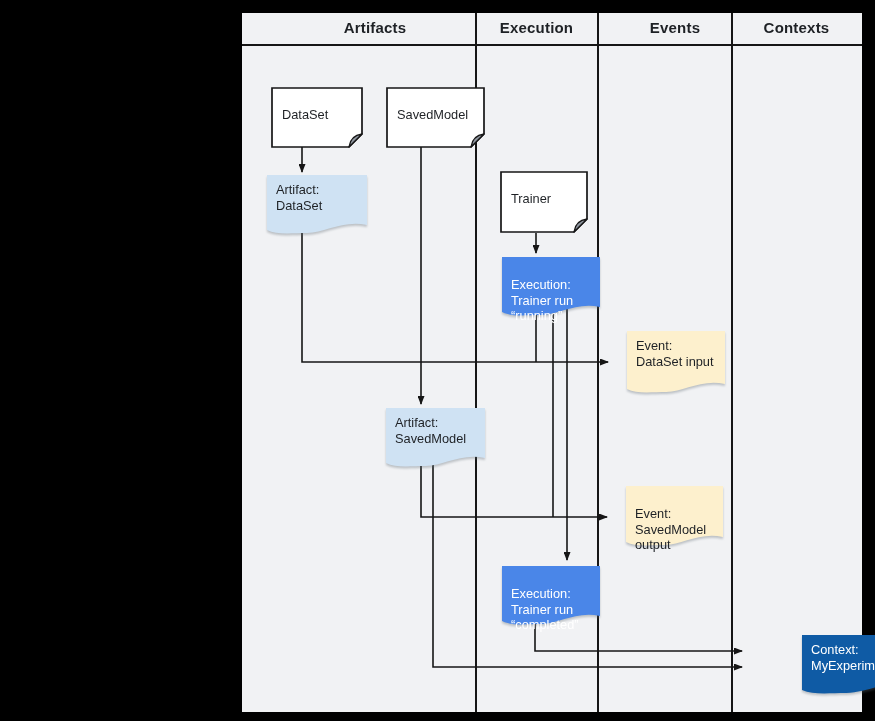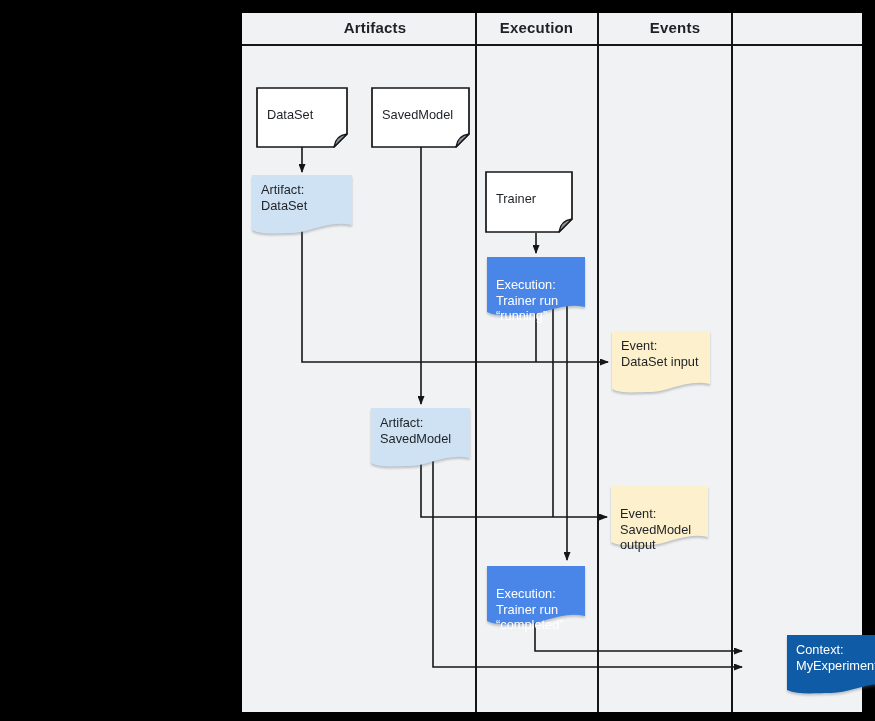--- a/index.html
+++ b/index.html
@@ -4,21 +4,21 @@
 <style>
   html,body{margin:0;padding:0;background:#000;}
   .stage{position:relative;width:875px;height:721px;background:#000;overflow:hidden;
          font-family:"Liberation Sans",sans-serif;}
   .paper{position:absolute;left:242px;top:13px;width:620px;height:699px;background:var(--canvas_bg);}
   .vline{position:absolute;top:0;width:2px;height:699px;background:var(--line);}
   .hline{position:absolute;left:0;top:31px;width:620px;height:2px;background:var(--line);}
   .col-header{position:absolute;top:19px;height:20px;text-align:center;
               font-size:15px;font-weight:bold;color:var(--text_dark);letter-spacing:.2px;}
   svg.connectors{position:absolute;left:0;top:0;z-index:1;}
-  .node{position:absolute;z-index:2;}
+  .node{position:absolute;z-index:2;margin-left:15px;}
   .node svg.shape{position:absolute;left:0;top:0;}
   .node .label{position:relative;z-index:3;white-space:pre-line;font-size:12.8px;line-height:15.5px;
                color:var(--text_dark);padding:7px 8px 0 9px;}
   .node.doc .label{padding-top:0;display:flex;align-items:center;height:100%;box-sizing:border-box;
                    padding-left:11px;padding-bottom:6px;}
   .node.light .label{color:var(--text_white);}
   .node.pad-sm .label{padding-top:20px;}
   .note svg.shape{filter:drop-shadow(0 2px 1px rgba(90,100,110,.35));}
 </style>
 </head>
@@ -29,20 +29,21 @@
   <div class="paper">
     <div class="vline" style="left:233px;"></div>
     <div class="vline" style="left:355px;"></div>
     <div class="vline" style="left:489px;"></div>
     <div class="hline"></div>
   </div>
 
   <div class="col-header" style="left:242px;width:266px;">Artifacts</div>
   <div class="col-header" style="left:476px;width:121px;">Execution</div>
   <div class="col-header" style="left:597px;width:156px;">Events</div>
+  <div class="col-header" style="left:731px;width:131px;">Contexts</div>
 
   <svg class="connectors" width="875" height="721" viewBox="0 0 875 721">
     <defs>
       <marker id="arr" markerWidth="9" markerHeight="7" refX="8" refY="3.5" orient="auto" markerUnits="userSpaceOnUse">
         <path d="M0 0 L9 3.5 L0 7 Z" fill="#161616"></path>
       </marker>
     </defs>
     <g stroke="#161616" stroke-width="1.6" fill="none">
       <path d="M302 147 V172" marker-end="url(#arr)"></path>
       <path d="M421 147 V404" marker-end="url(#arr)"></path>

